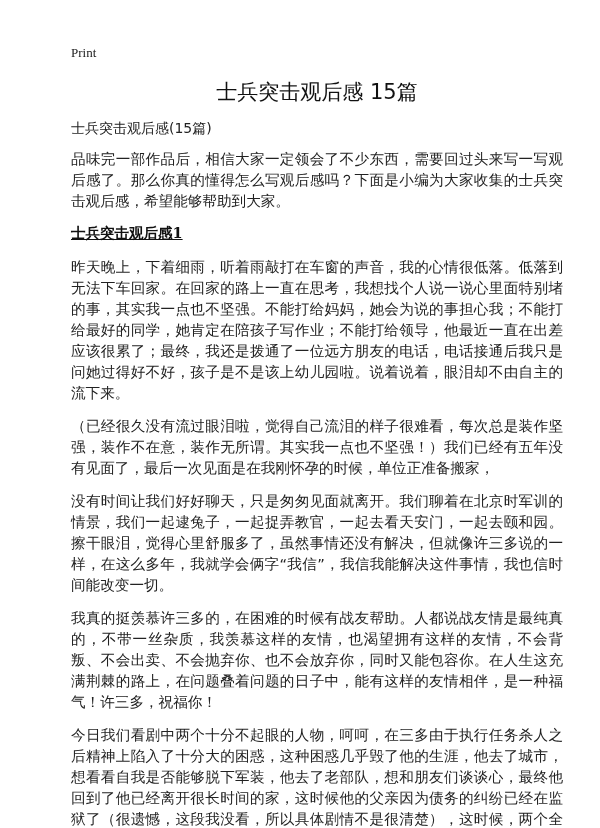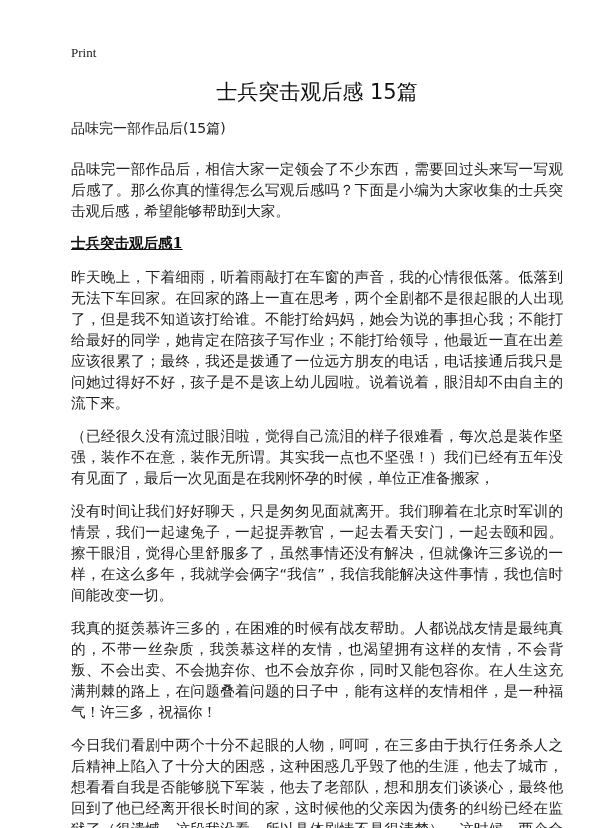--- a/index.html
+++ b/index.html
@@ -17,42 +17,42 @@
   .doc-title {
     position: absolute; left: 0; width: 600px; top: 78px;
     text-align: center; font-size: 21px; color: #111; letter-spacing: 0px;
   }
   .subtitle {
     position: absolute; left: 54px; top: 120px;
     font-size: 14px; color: #222;
   }
   .content { position: absolute; left: 54px; width: 492px; top: 148px; }
   p.body {
-    margin: 10px 0 12px 0;
+    margin: 0 0 12px 0;
     font-size: 14.6px; line-height: 21px;
     text-align: justify; color: #222;
     word-break: break-all;
   }
   h2.section {
     margin: 0 0 13px 0; font-size: 14.5px; font-weight: bold; line-height: 20px;
     font-family: "DejaVu Serif", "Liberation Serif", serif; color: #111; text-decoration: underline;
   }
 </style>
 </head>
 <body>
 
 <div class="page">
   <div class="print-label">Print</div>
   <div class="doc-title">士兵突击观后感 15篇</div>
-  <div class="subtitle">品味完一部作品后(15篇)</div>
+  <div class="subtitle">士兵突击观后感(15篇)</div>
 
   <div class="content">
     <p class="body">品味完一部作品后，相信大家一定领会了不少东西，需要回过头来写一写观后感了。那么你真的懂得怎么写观后感吗？下面是小编为大家收集的士兵突击观后感，希望能够帮助到大家。</p>
 
     <h2 class="section">士兵突击观后感1</h2>
-    <p class="body">昨天晚上，下着细雨，听着雨敲打在车窗的声音，我的心情很低落。低落到无法下车回家。在回家的路上一直在思考，两个全剧都不是很起眼的人出现了，但是我不知道该打给谁。不能打给妈妈，她会为说的事担心我；不能打给最好的同学，她肯定在陪孩子写作业；不能打给领导，他最近一直在出差应该很累了；最终，我还是拨通了一位远方朋友的电话，电话接通后我只是问她过得好不好，孩子是不是该上幼儿园啦。说着说着，眼泪却不由自主的流下来。</p>
+    <p class="body">昨天晚上，下着细雨，听着雨敲打在车窗的声音，我的心情很低落。低落到无法下车回家。在回家的路上一直在思考，我想找个人说一说心里面特别堵的事，其实我一点也不坚强。不能打给妈妈，她会为说的事担心我；不能打给最好的同学，她肯定在陪孩子写作业；不能打给领导，他最近一直在出差应该很累了；最终，我还是拨通了一位远方朋友的电话，电话接通后我只是问她过得好不好，孩子是不是该上幼儿园啦。说着说着，眼泪却不由自主的流下来。</p>
     <p class="body">（已经很久没有流过眼泪啦，觉得自己流泪的样子很难看，每次总是装作坚强，装作不在意，装作无所谓。其实我一点也不坚强！）我们已经有五年没有见面了，最后一次见面是在我刚怀孕的时候，单位正准备搬家，</p>
     <p class="body">没有时间让我们好好聊天，只是匆匆见面就离开。我们聊着在北京时军训的情景，我们一起逮兔子，一起捉弄教官，一起去看天安门，一起去颐和园。擦干眼泪，觉得心里舒服多了，虽然事情还没有解决，但就像许三多说的一样，在这么多年，我就学会俩字“我信”，我信我能解决这件事情，我也信时间能改变一切。</p>
     <p class="body">我真的挺羡慕许三多的，在困难的时候有战友帮助。人都说战友情是最纯真的，不带一丝杂质，我羡慕这样的友情，也渴望拥有这样的友情，不会背叛、不会出卖、不会抛弃你、也不会放弃你，同时又能包容你。在人生这充满荆棘的路上，在问题叠着问题的日子中，能有这样的友情相伴，是一种福气！许三多，祝福你！</p>
 
     <p class="body">今日我们看剧中两个十分不起眼的人物，呵呵，在三多由于执行任务杀人之后精神上陷入了十分大的困惑，这种困惑几乎毁了他的生涯，他去了城市，想看看自我是否能够脱下军装，他去了老部队，想和朋友们谈谈心，最终他回到了他已经离开很长时间的家，这时候他的父亲因为债务的纠纷已经在监狱了（很遗憾，这段我没看，所以具体剧情不是很清楚），这时候，两个全剧都不是很起眼的人出现了—三多的大哥和二哥，我不明白他叫什么，在我看到的剧情中没有看到他的名字，就暂时以“大哥”和“二哥”称呼吧。</p>
   </div>
 </div>
 
 </body></html>

